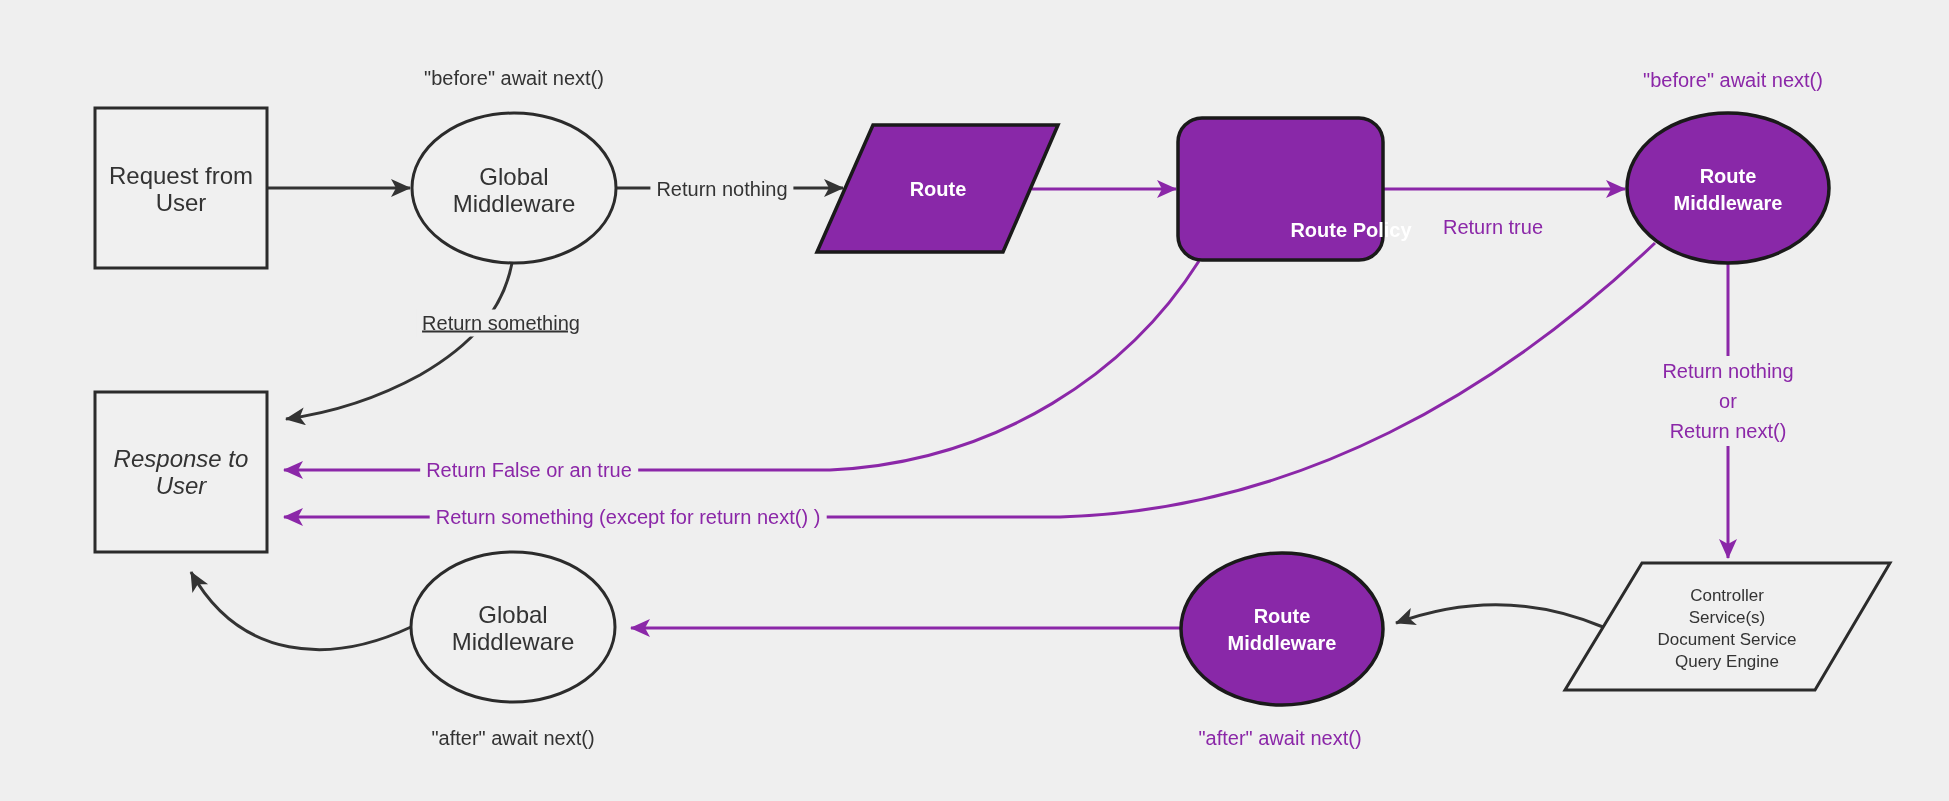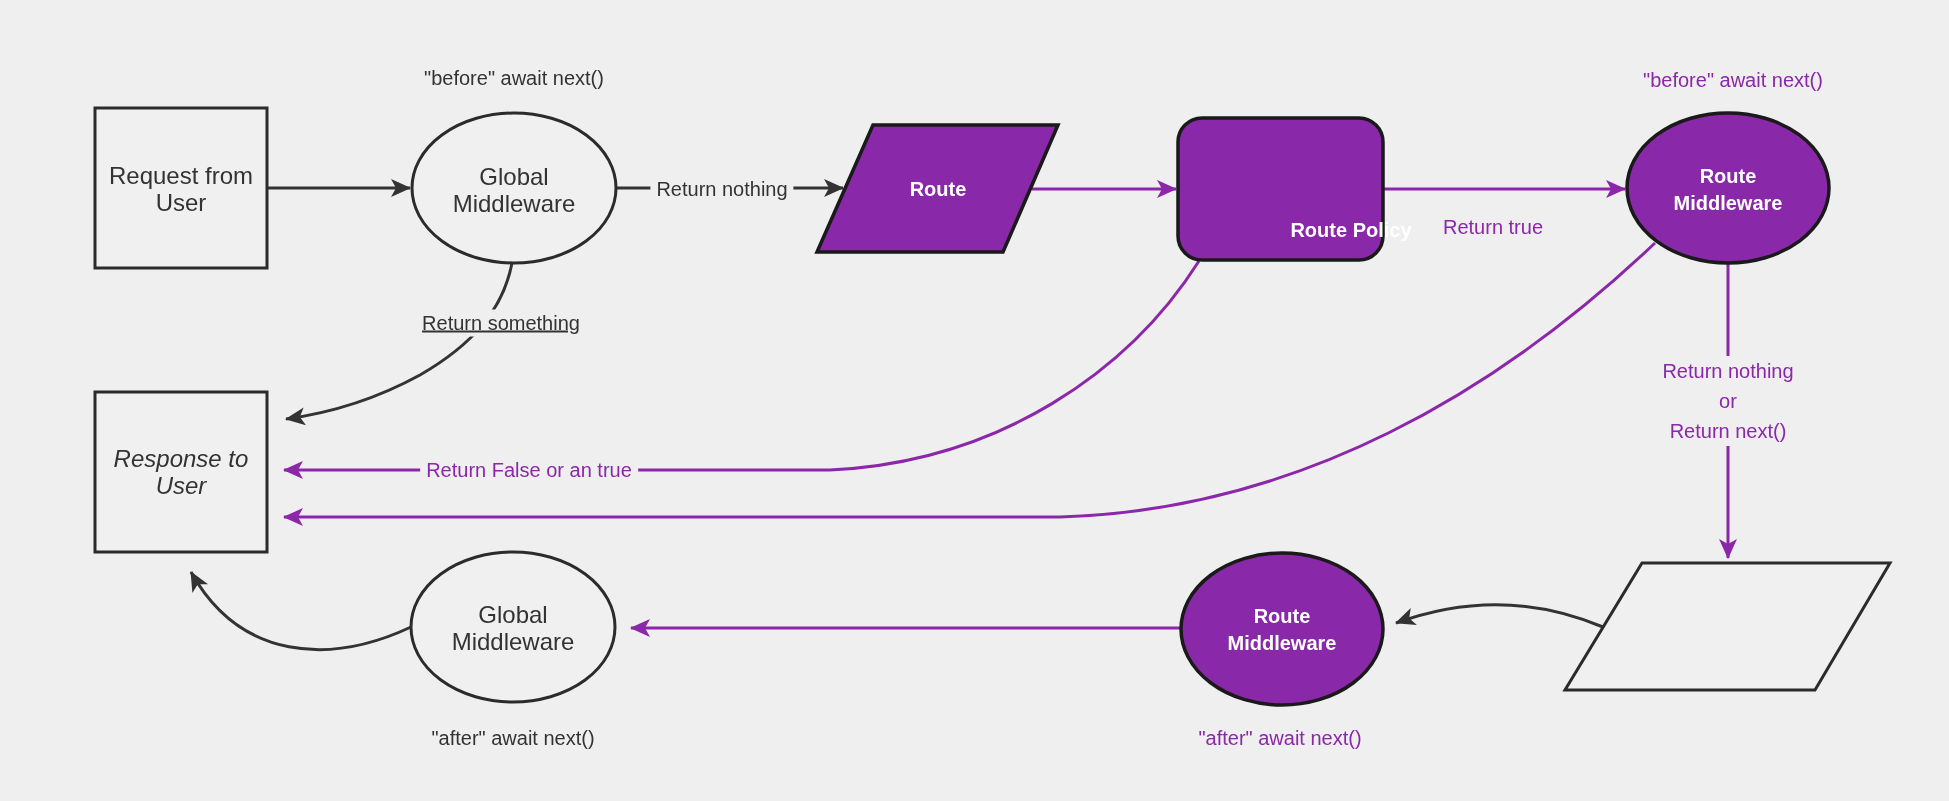--- a/index.html
+++ b/index.html
@@ -83,32 +83,37 @@
   </svg>
 
   <div class="node-text" style="left:181px;top:189px;">Request from
 User</div>
   <div class="node-text" style="left:514px;top:190px;">Global
 Middleware</div>
   <div class="node-text on-purple" style="left:938px;top:189px;">Route</div>
   <div class="node-text on-purple" style="left:1351px;top:190px;margin-top:40px;">Route Policy</div>
   <div class="node-text on-purple" style="left:1728px;top:190px;">Route
 Middleware</div>
+  <div class="node-text small" style="left:1727px;top:629px;">Controller
+Service(s)
+Document Service
+Query Engine</div>
   <div class="node-text on-purple" style="left:1282px;top:630px;">Route
 Middleware</div>
   <div class="node-text" style="left:513px;top:628px;">Global
 Middleware</div>
   <div class="node-text" style="left:181px;top:472px;font-style:italic;">Response to
 User</div>
 
   <div class="lbl" style="left:514px;top:78px;">"before" await next()</div>
   <div class="lbl masked" style="left:722px;top:189px;">Return nothing</div>
   <div class="lbl masked purple" style="left:1493px;top:190px;margin-top:37px;">Return true</div>
   <div class="lbl purple" style="left:1733px;top:80px;">"before" await next()</div>
   <div class="lbl masked purple" style="left:1728px;top:401px;line-height:30px;">Return nothing
 or
 Return next()</div>
   <div class="lbl masked purple" style="left:529px;top:470px;">Return False or an true</div>
+  <div class="lbl masked purple" style="left:628px;top:517px;">Return something (except for return next() )</div>
   <div class="lbl masked" style="left:501px;top:323px;text-decoration:underline;">Return something</div>
   <div class="lbl" style="left:513px;top:738px;">"after" await next()</div>
   <div class="lbl purple" style="left:1280px;top:738px;">"after" await next()</div>
 
 </div>
 
 </body></html>

